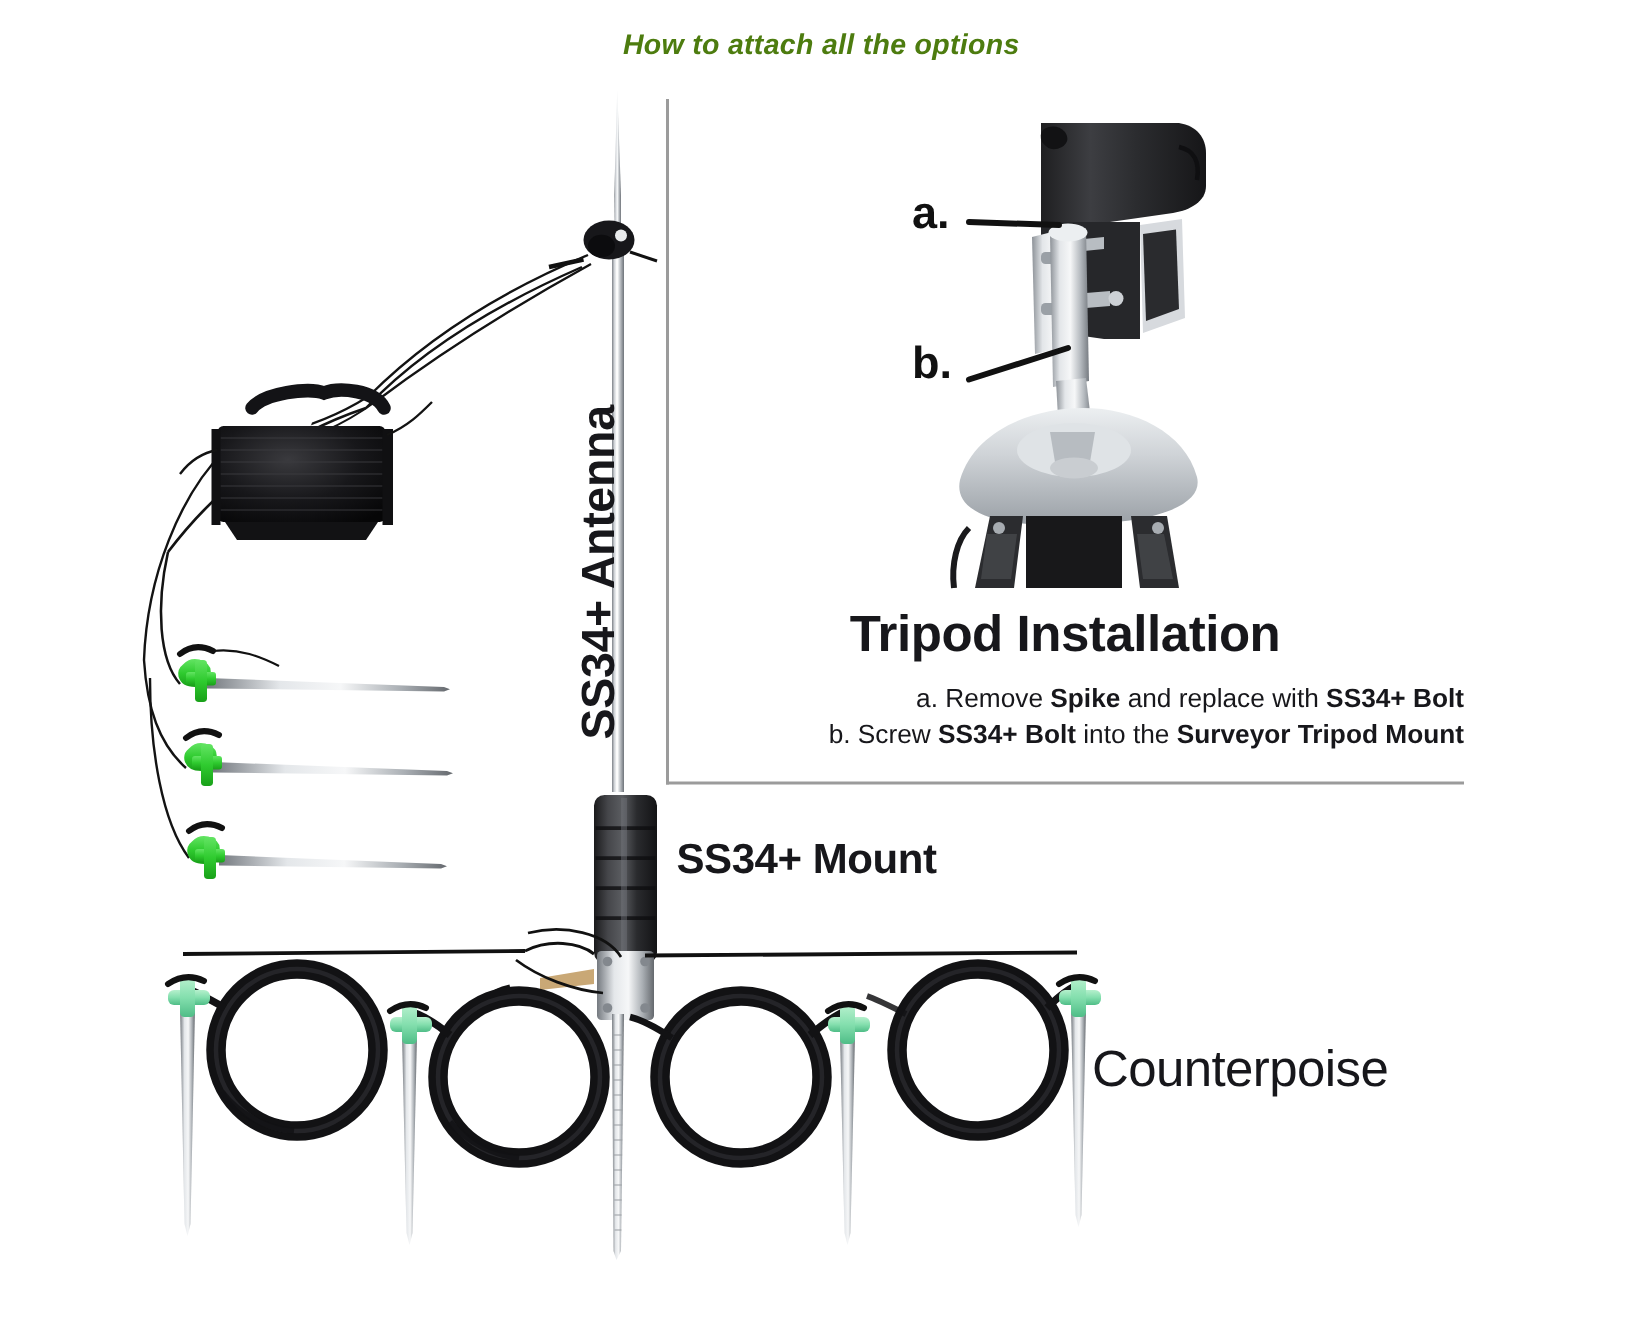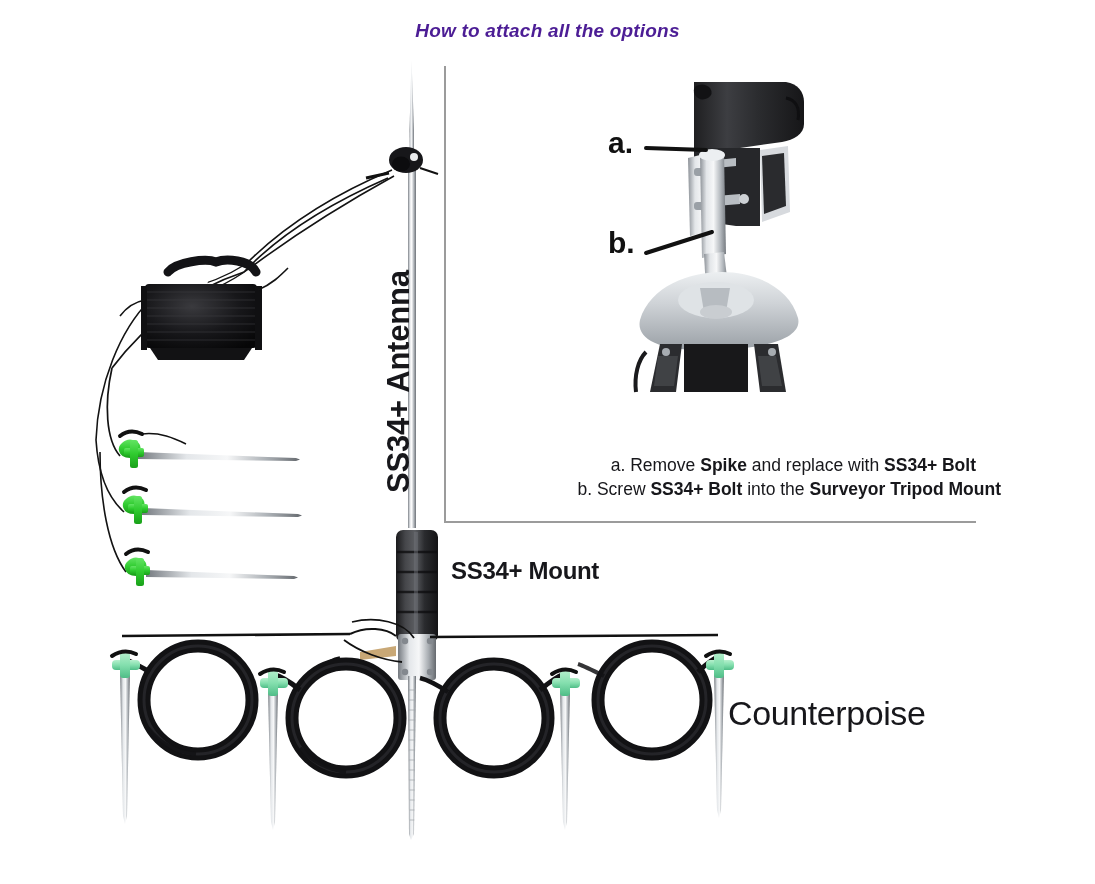--- a/index.html
+++ b/index.html
@@ -21,21 +21,21 @@
   
   #title {
     position: absolute;
     left: 0;
     top: 20px;
     width: 1095px;
     text-align: center;
     font-size: 19px;
     font-weight: bold;
     font-style: italic;
-    color: #4c1d95;
+    color: #4d7c0f;
     letter-spacing: 0.2px;
   }
 
   
   #inset-panel {
     position: absolute;
     left: 444px;
     top: 66px;
     width: 532px;
     height: 457px;
@@ -57,21 +57,21 @@
   .inset-line {
     position: absolute;
     width: 532px;
     left: 444px;
     text-align: right;
     font-size: 17.5px;
     color: #17171b;
     white-space: nowrap;
   }
   #inset-line-a { top: 455px; }
-  #inset-line-b { top: 479px; margin-left: 25px; }
+  #inset-line-b { top: 479px; }
   .inset-line b { font-weight: bold; }
 
   
   .callout-letter {
     position: absolute;
     font-size: 30px;
     font-weight: bold;
     color: #111111;
   }
   #callout-a { left: 608px; top: 126px; }
@@ -89,21 +89,21 @@
     font-size: 31px;
     font-weight: bold;
     color: #17171b;
     white-space: nowrap;
     letter-spacing: -0.2px;
   }
   #label-mount {
     position: absolute;
     left: 451px;
     top: 557px;
-    font-size: 24px;
+    font-size: 28px;
     font-weight: bold;
     color: #17171b;
     white-space: nowrap;
     letter-spacing: -0.3px;
   }
   #label-counterpoise {
     position: absolute;
     left: 728px;
     top: 694px;
     font-size: 34px;
@@ -438,20 +438,21 @@
 
     <g>
       <path d="M 646 148 L 706 150" stroke="#111111" stroke-width="4" fill="none" stroke-linecap="round"></path>
       <path d="M 646 253 L 712 232" stroke="#111111" stroke-width="4" fill="none" stroke-linecap="round"></path>
     </g>
   </svg>
 
   <div class="callout-letter" id="callout-a">a.</div>
   <div class="callout-letter" id="callout-b">b.</div>
 
+  <div id="inset-heading">Tripod Installation</div>
 
   <div class="inset-line" id="inset-line-a">
     <span>a. Remove </span><b>Spike</b><span> and replace with </span><b>SS34+ Bolt</b>
   </div>
 
   <div class="inset-line" id="inset-line-b">
     <span>b. Screw </span><b>SS34+ Bolt</b><span> into the </span><b>Surveyor Tripod Mount</b>
   </div>
 
   <div id="label-antenna">SS34+ Antenna</div>

